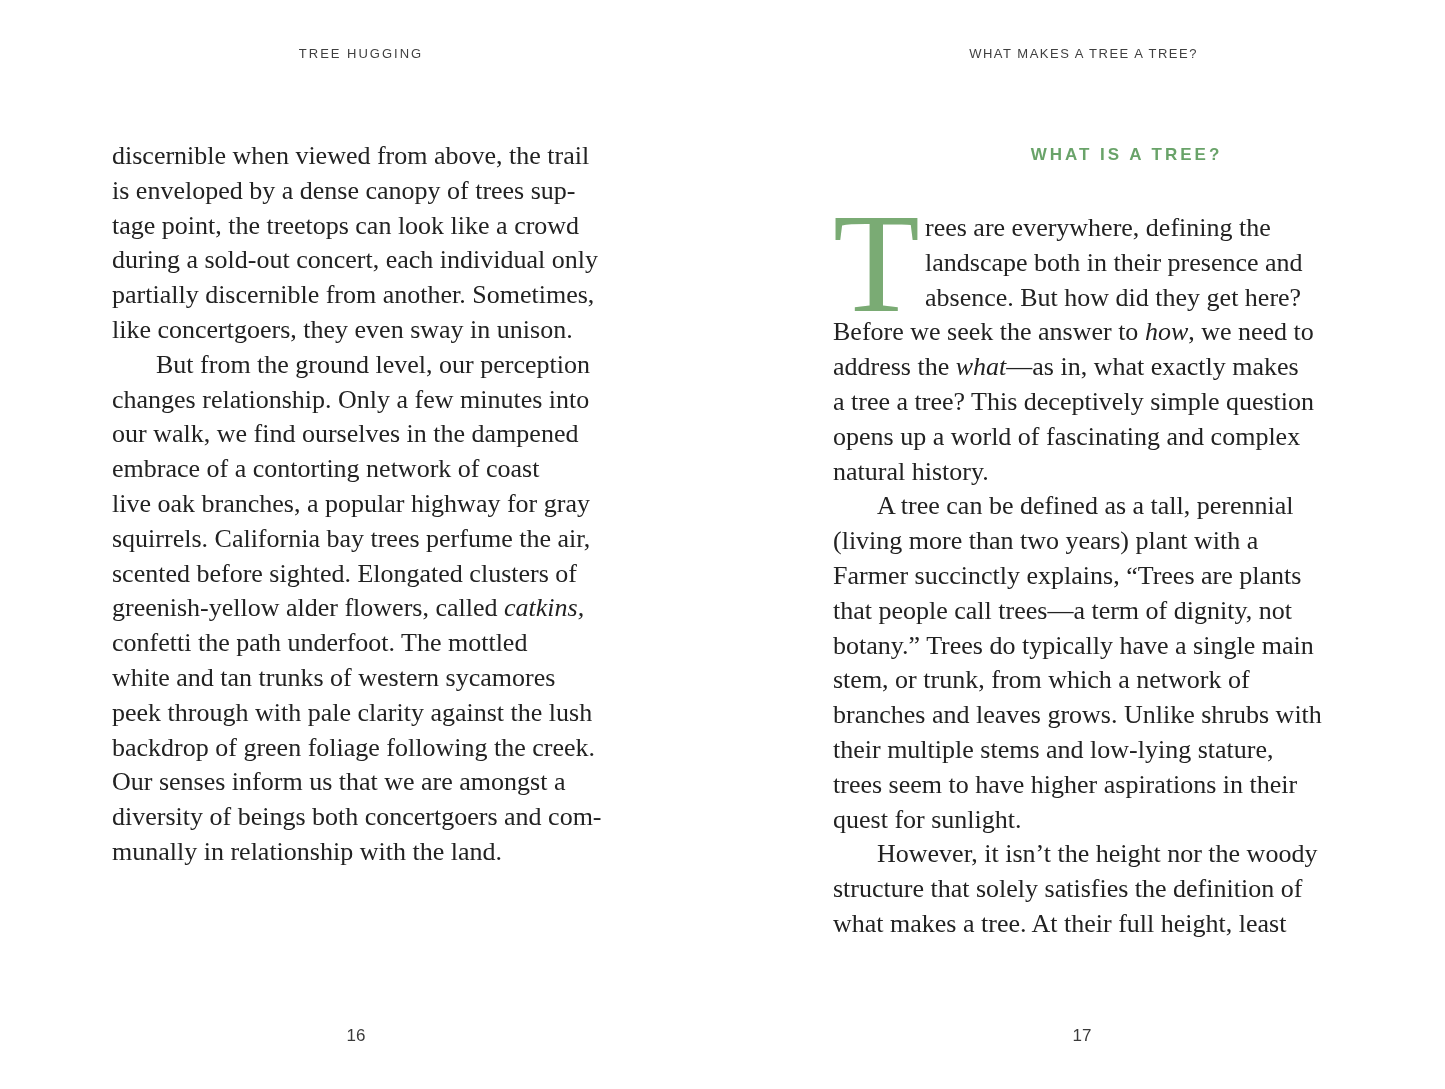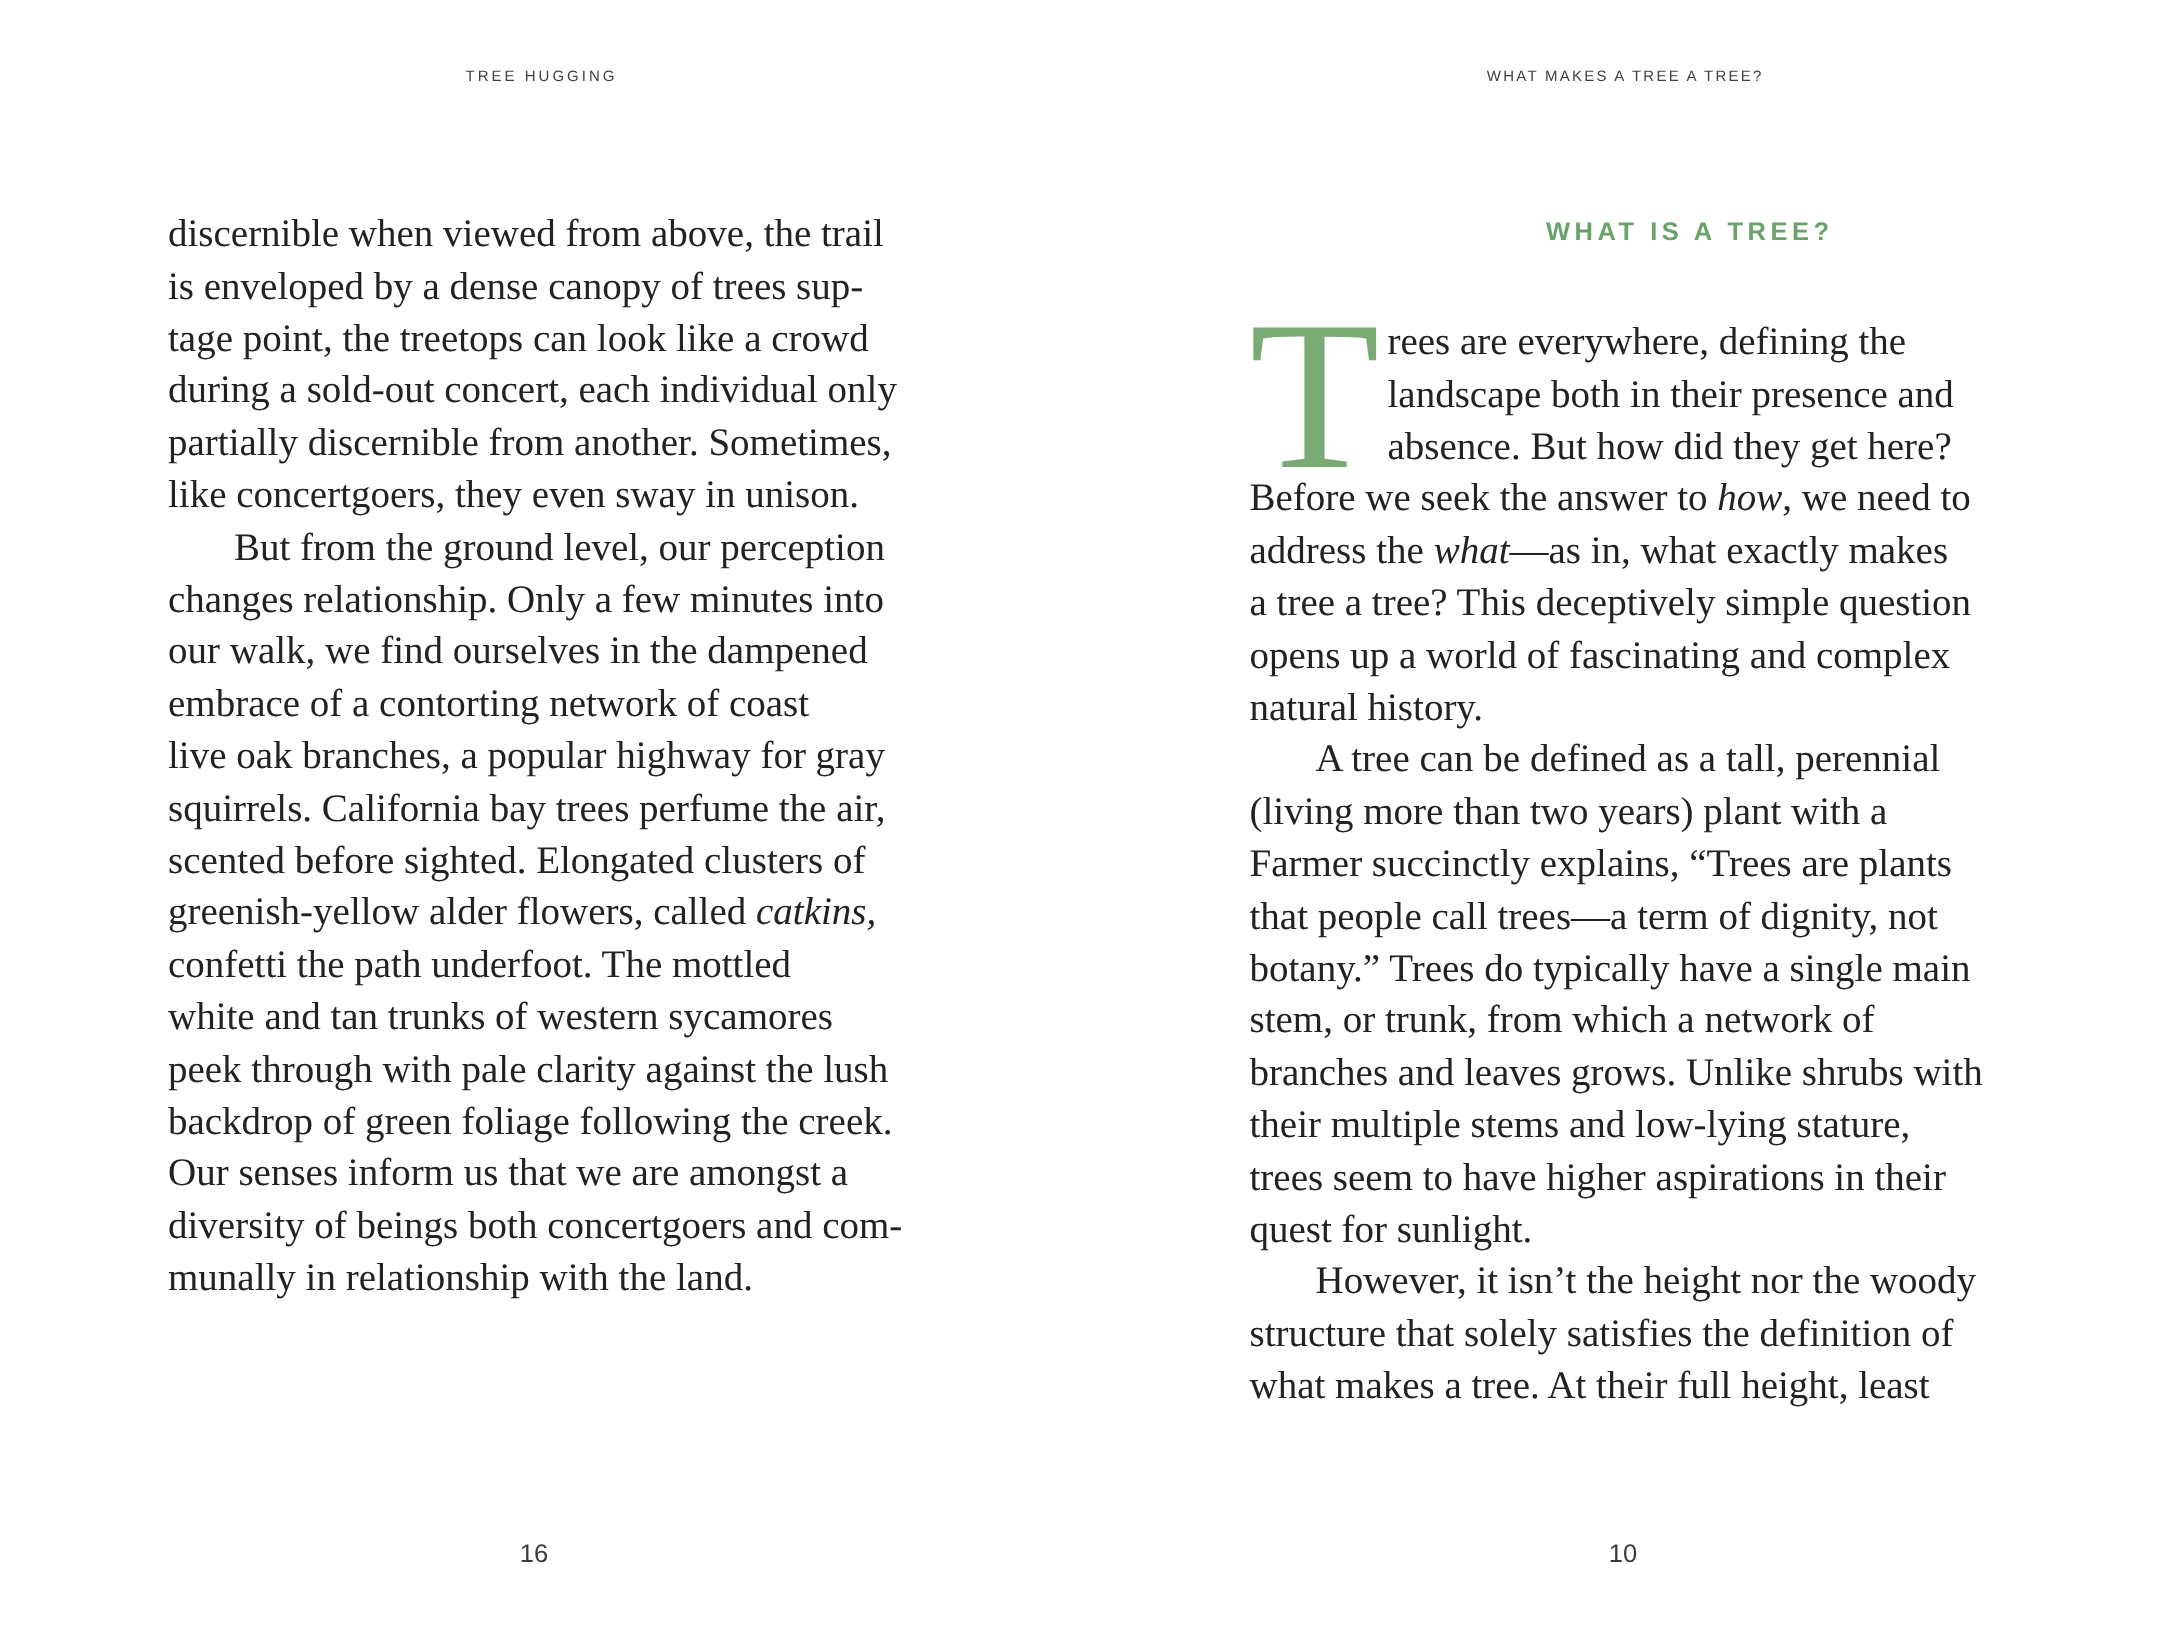--- a/index.html
+++ b/index.html
@@ -9,21 +9,21 @@
     height: 1089px;
     background: #ffffff;
     font-family: "Liberation Serif", serif;
     color: var(--body_text, #222222);
     overflow: hidden;
   }
   .running-header {
     position: absolute;
     top: 46px;
     font-family: "Liberation Sans", sans-serif;
-    font-size: 10px;
+    font-size: 13px;
     letter-spacing: 2px;
     color: var(--header_text, #3f3f3f);
     text-align: center;
   }
   .running-header.left  { left: 0px;   width: 722px; }
   .running-header.right { left: 722px; width: 723px; letter-spacing: 1.5px; }
   .section-title {
     position: absolute;
     left: 765px;
     width: 723px;
@@ -123,15 +123,15 @@
       <div class="line">their multiple stems and low-lying stature,</div>
       <div class="line">trees seem to have higher aspirations in their</div>
       <div class="line">quest for sunlight.</div>
       <div class="line ind">However, it isn’t the height nor the woody</div>
       <div class="line">structure that solely satisfies the definition of</div>
       <div class="line">what makes a tree. At their full height, least</div>
     </div>
 
   <div class="page-number left">16</div>
 
-  <div class="page-number right">10</div>
+  <div class="page-number right">17</div>
 
 </div>
 
 </body></html>

